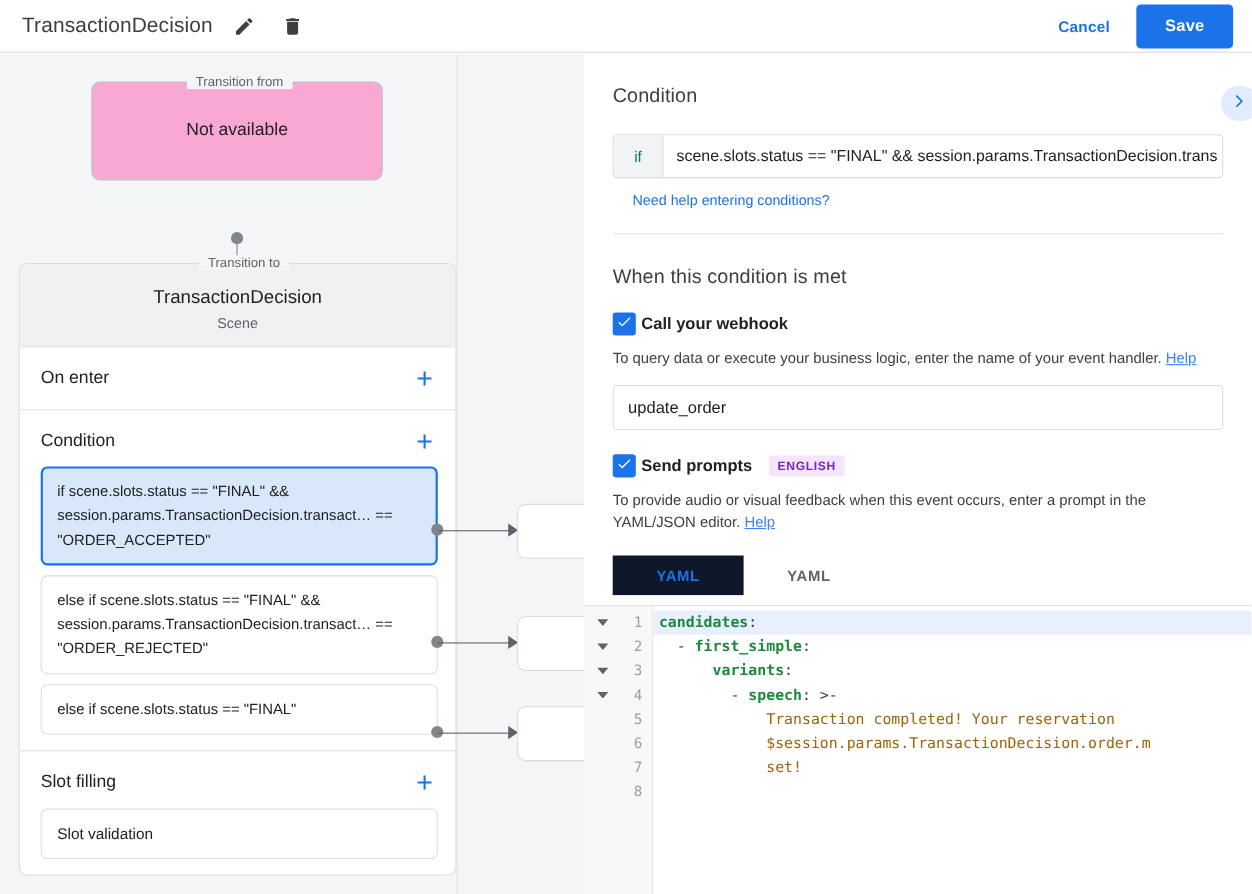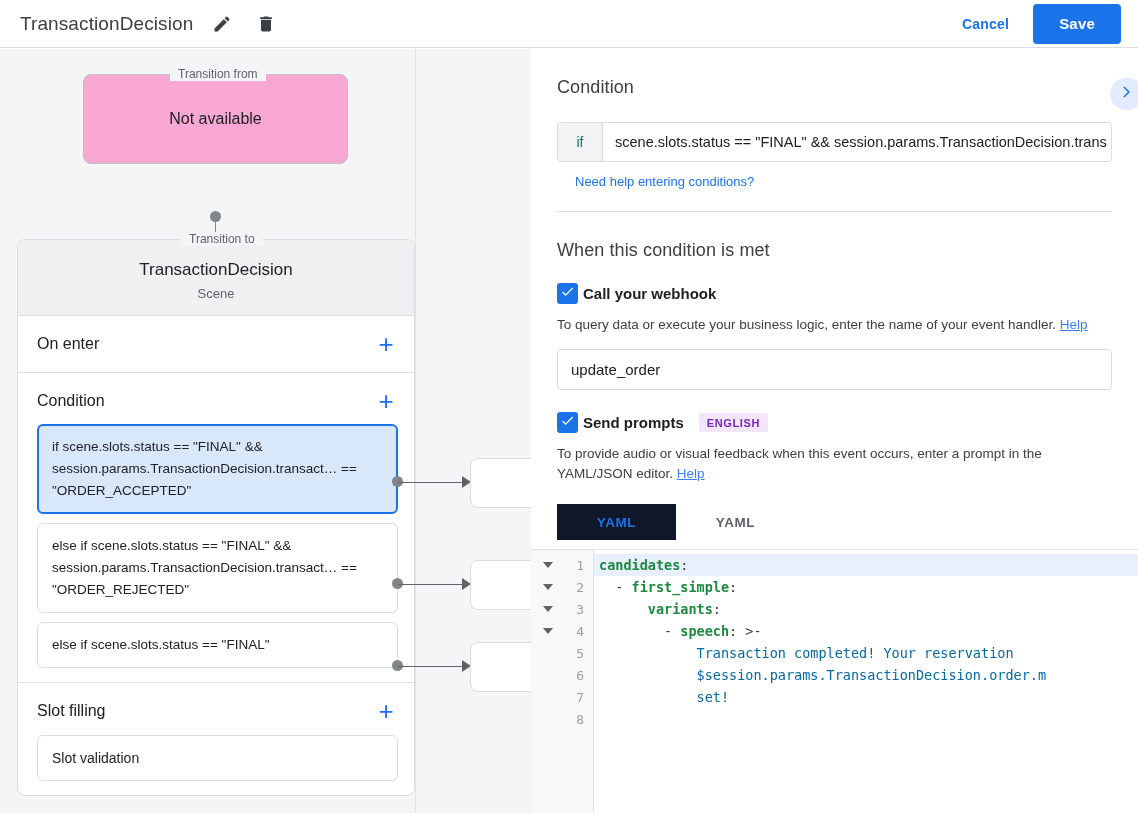--- a/index.html
+++ b/index.html
@@ -382,21 +382,21 @@
     flex: 1 1 auto;
     padding-top: 4px;
     background: #ffffff;
     white-space: pre;
     overflow: hidden;
   }
   .code-row { height: 22px; line-height: 22px; padding-left: 5px; }
   .code-row.hl { background: #e8f0fe; }
   .k { color: #1b8a3f; font-weight: bold; }
   .p { color: #3c4043; }
-  .t { color: #0369a1; }
+  .t { color: #a16207; }
 </style>
 </head>
 <body>
 
 <div class="topbar">
   <div class="topbar-title">TransactionDecision</div>
 
   <div class="icon-btn">
     <span>
       <svg width="20" height="20" viewBox="0 0 24 24">

